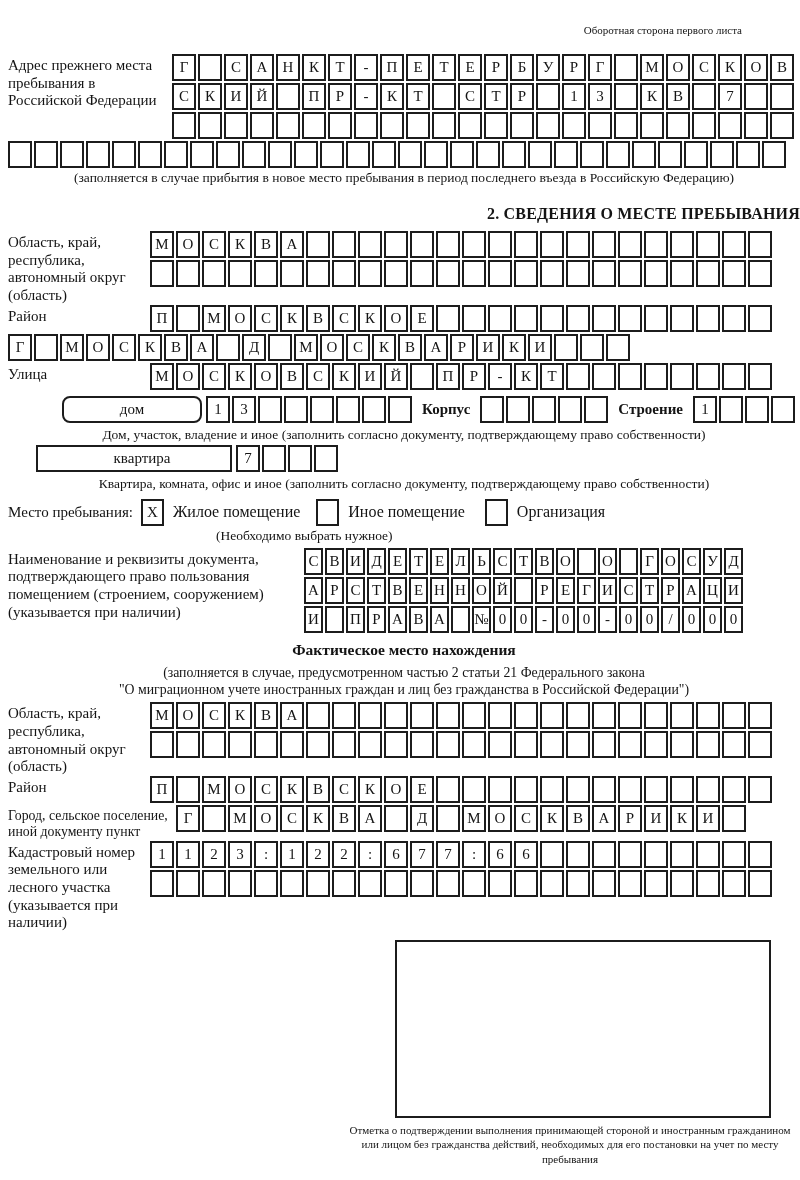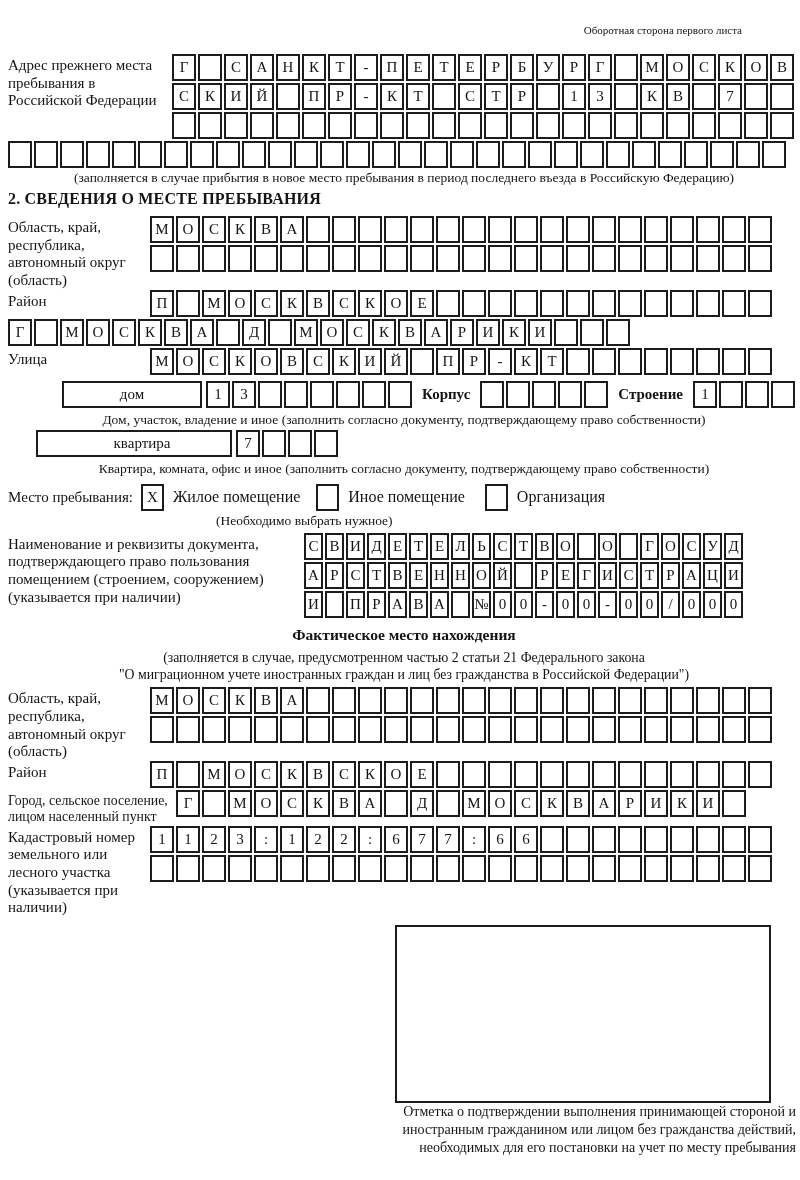--- a/index.html
+++ b/index.html
@@ -26,29 +26,29 @@
     display:inline-block; width:24px; height:27px;
     border:2px solid #1c1c1c; margin-right:2px;
     font-size:15px; line-height:23px; text-align:center;
     vertical-align:top; background:#fff;
     font-family:"Liberation Serif", serif;
   }
   .cells .cell:last-child { margin-right:0; }
   .doc-cells .cell { width:19px; }
 
   .caption-center { text-align:center; font-size:13.5px; margin:2px 0; }
-  .sec-title { text-align:left; font-weight:bold; font-size:16px; margin:4px 0 8px; letter-spacing:0.2px; }
+  .sec-title { text-align:right; font-weight:bold; font-size:16px; margin:19px 0 8px; letter-spacing:0.2px; }
   .sub-title { text-align:center; font-weight:bold; font-size:15.5px; margin:6px 0 5px; }
 
   .house-row { display:flex; align-items:flex-start; margin-top:4px; }
   .label-box {
     border:2px solid #1c1c1c; height:27px; text-align:center;
     font-size:15px; line-height:23px; background:#fff;
   }
-  .dom-box { width:140px; margin-left:54px; }
+  .dom-box { width:140px; margin-left:54px;border-radius:8px; }
   .kv-box  { width:196px; margin-left:28px;padding-left:16px; }
   .inline-lbl { font-size:15px; line-height:27px; margin-left:10px; margin-right:6px; white-space:nowrap;font-weight:bold; }
   .house-row .cells { margin-left:4px; }
 
   .stay-row { display:flex; align-items:center; margin:7px 0 2px; }
   .stay-label { font-size:15px; }
   .chk {
     width:23px; height:27px; border:2px solid #1c1c1c; display:inline-block;
     text-align:center; font-size:15px; line-height:23px; background:#fff;
   }
@@ -58,22 +58,22 @@
   .chk-3 { margin-left:20px; }
   .stay-hint { font-size:13.5px; margin-left:208px; margin-bottom:4px; }
 
   .note-line { text-align:center; font-size:13.8px; line-height:1.25; }
 
   .stamp-box {
     width:376px; height:178px; border:2px solid #1c1c1c;
     margin-left:387px; margin-top:8px; background:#fff;
   }
   .stamp-caption {
-    width:452px; margin-left:336px; 
-    text-align:right; font-size:14px; line-height:1.3;
+    width:452px; margin-left:336px; margin-top:5px;
+    text-align:center; font-size:11px; line-height:1.3;
   }
   .mt2 { margin-top:2px; } .mt4 { margin-top:4px; }
 </style>
 </head>
 <body>
 
 <div class="page">
 
   <div class="side-note">Оборотная сторона первого листа</div>
 
@@ -159,21 +159,21 @@
       <div class="cells"><span class="cell"></span><span class="cell"></span><span class="cell"></span><span class="cell"></span><span class="cell"></span><span class="cell"></span><span class="cell"></span><span class="cell"></span><span class="cell"></span><span class="cell"></span><span class="cell"></span><span class="cell"></span><span class="cell"></span><span class="cell"></span><span class="cell"></span><span class="cell"></span><span class="cell"></span><span class="cell"></span><span class="cell"></span><span class="cell"></span><span class="cell"></span><span class="cell"></span><span class="cell"></span><span class="cell"></span></div>
     </div>
   </div>
 
   <div class="frow">
     <div class="flabel lbl-142">Район</div>
     <div class="cells"><span class="cell">П</span><span class="cell"></span><span class="cell">М</span><span class="cell">О</span><span class="cell">С</span><span class="cell">К</span><span class="cell">В</span><span class="cell">С</span><span class="cell">К</span><span class="cell">О</span><span class="cell">Е</span><span class="cell"></span><span class="cell"></span><span class="cell"></span><span class="cell"></span><span class="cell"></span><span class="cell"></span><span class="cell"></span><span class="cell"></span><span class="cell"></span><span class="cell"></span><span class="cell"></span><span class="cell"></span><span class="cell"></span></div>
   </div>
 
   <div class="frow">
-    <div class="flabel flabel-sm lbl-168">Город, сельское поселение, лицом населенный пункт</div>
+    <div class="flabel flabel-sm lbl-168">Город, сельское поселение, иной документу пункт</div>
     <div class="cells"><span class="cell">Г</span><span class="cell"></span><span class="cell">М</span><span class="cell">О</span><span class="cell">С</span><span class="cell">К</span><span class="cell">В</span><span class="cell">А</span><span class="cell"></span><span class="cell">Д</span><span class="cell"></span><span class="cell">М</span><span class="cell">О</span><span class="cell">С</span><span class="cell">К</span><span class="cell">В</span><span class="cell">А</span><span class="cell">Р</span><span class="cell">И</span><span class="cell">К</span><span class="cell">И</span><span class="cell"></span></div>
   </div>
 
   <div class="frow">
     <div class="flabel lbl-142">Кадастровый номер земельного или лесного участка (указывается при наличии)</div>
     <div>
       <div class="cells"><span class="cell">1</span><span class="cell">1</span><span class="cell">2</span><span class="cell">3</span><span class="cell">:</span><span class="cell">1</span><span class="cell">2</span><span class="cell">2</span><span class="cell">:</span><span class="cell">6</span><span class="cell">7</span><span class="cell">7</span><span class="cell">:</span><span class="cell">6</span><span class="cell">6</span><span class="cell"></span><span class="cell"></span><span class="cell"></span><span class="cell"></span><span class="cell"></span><span class="cell"></span><span class="cell"></span><span class="cell"></span><span class="cell"></span></div>
       <div class="cells"><span class="cell"></span><span class="cell"></span><span class="cell"></span><span class="cell"></span><span class="cell"></span><span class="cell"></span><span class="cell"></span><span class="cell"></span><span class="cell"></span><span class="cell"></span><span class="cell"></span><span class="cell"></span><span class="cell"></span><span class="cell"></span><span class="cell"></span><span class="cell"></span><span class="cell"></span><span class="cell"></span><span class="cell"></span><span class="cell"></span><span class="cell"></span><span class="cell"></span><span class="cell"></span><span class="cell"></span></div>
     </div>
   </div>

